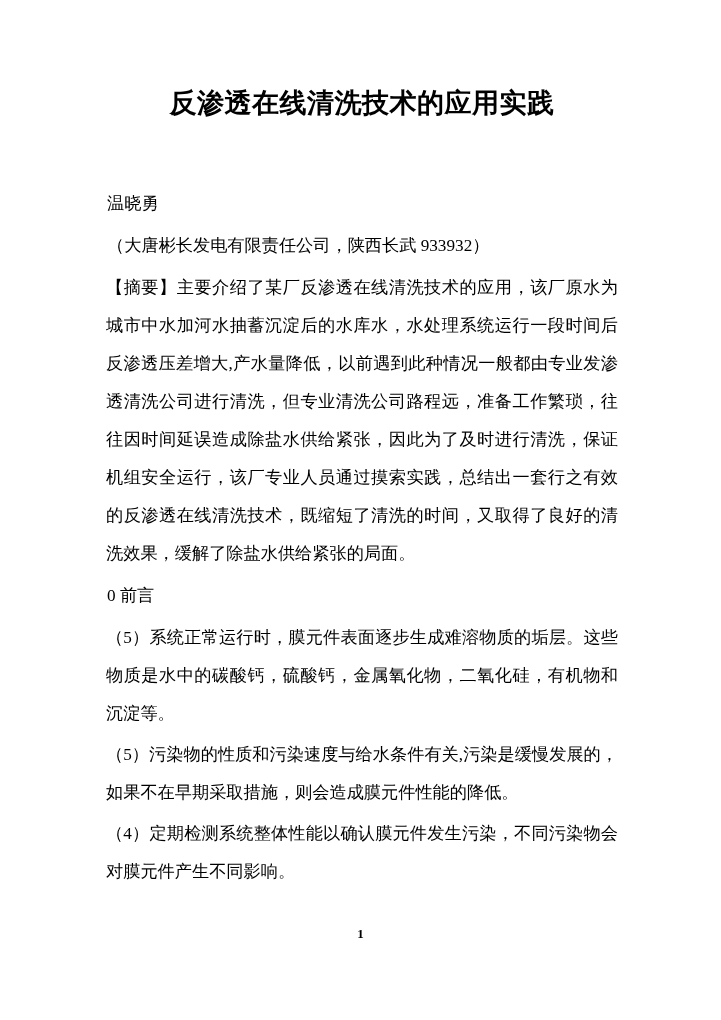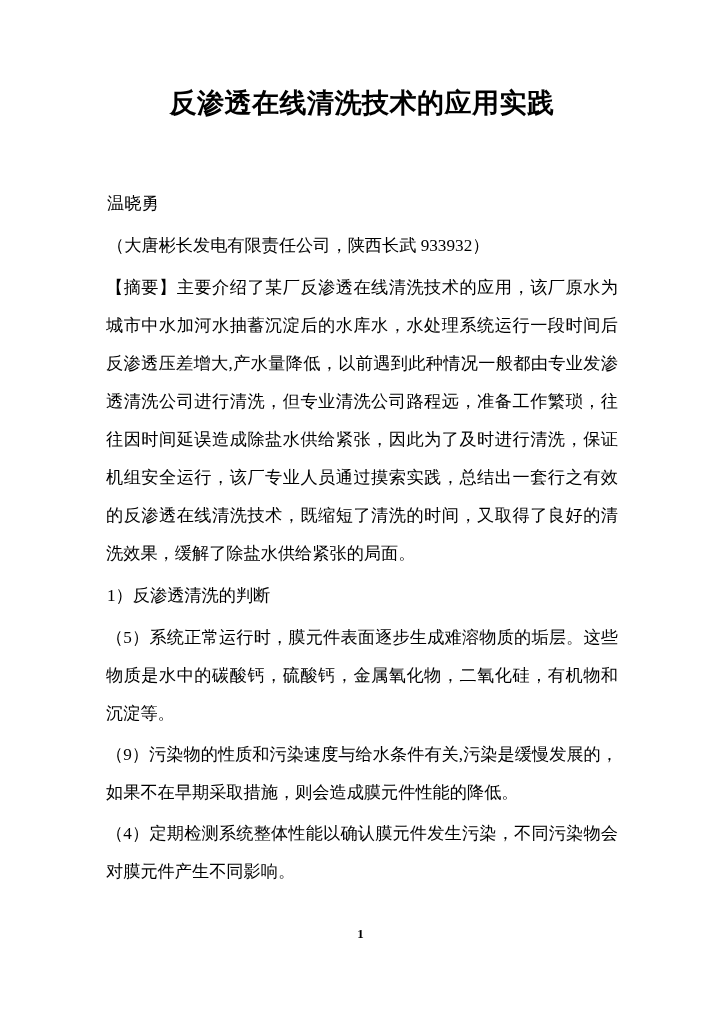--- a/index.html
+++ b/index.html
@@ -67,25 +67,25 @@
 
     <div class="title-gap"></div>
 
     <p class="line">温晓勇</p>
 
     <p class="line">（大唐彬长发电有限责任公司，陕西长武 933932）</p>
 
     <p class="para">【摘要】主要介绍了某厂反渗透在线清洗技术的应用，该厂原水为城市中水加河水抽蓄沉淀后的水库水，水处理系统运行一段时间后反渗透压差增大,产水量降低，以前遇到此种情况一般都由专业发渗透清洗公司进行清洗，但专业清洗公司路程远，准备工作繁琐，往往因时间延误造成除盐水供给紧张，因此为了及时进行清洗，保证机组安全运行，该厂专业人员通过摸索实践，总结出一套行之有效的反渗透在线清洗技术，既缩短了清洗的时间，又取得了良好的清洗效果，缓解了除盐水供给紧张的局面。</p>
 
 
+    <p class="line">0 前言</p>
 
-    <p class="line">1）反渗透清洗的判断</p>
 
     <p class="para">（5）系统正常运行时，膜元件表面逐步生成难溶物质的垢层。这些物质是水中的碳酸钙，硫酸钙，金属氧化物，二氧化硅，有机物和沉淀等。</p>
 
-    <p class="para">（9）污染物的性质和污染速度与给水条件有关,污染是缓慢发展的，如果不在早期采取措施，则会造成膜元件性能的降低。</p>
+    <p class="para">（5）污染物的性质和污染速度与给水条件有关,污染是缓慢发展的，如果不在早期采取措施，则会造成膜元件性能的降低。</p>
 
     <p class="para">（4）定期检测系统整体性能以确认膜元件发生污染，不同污染物会对膜元件产生不同影响。</p>
 
   </div>
 
   <div class="page-number">1</div>
 </div>
 
 </body></html>

